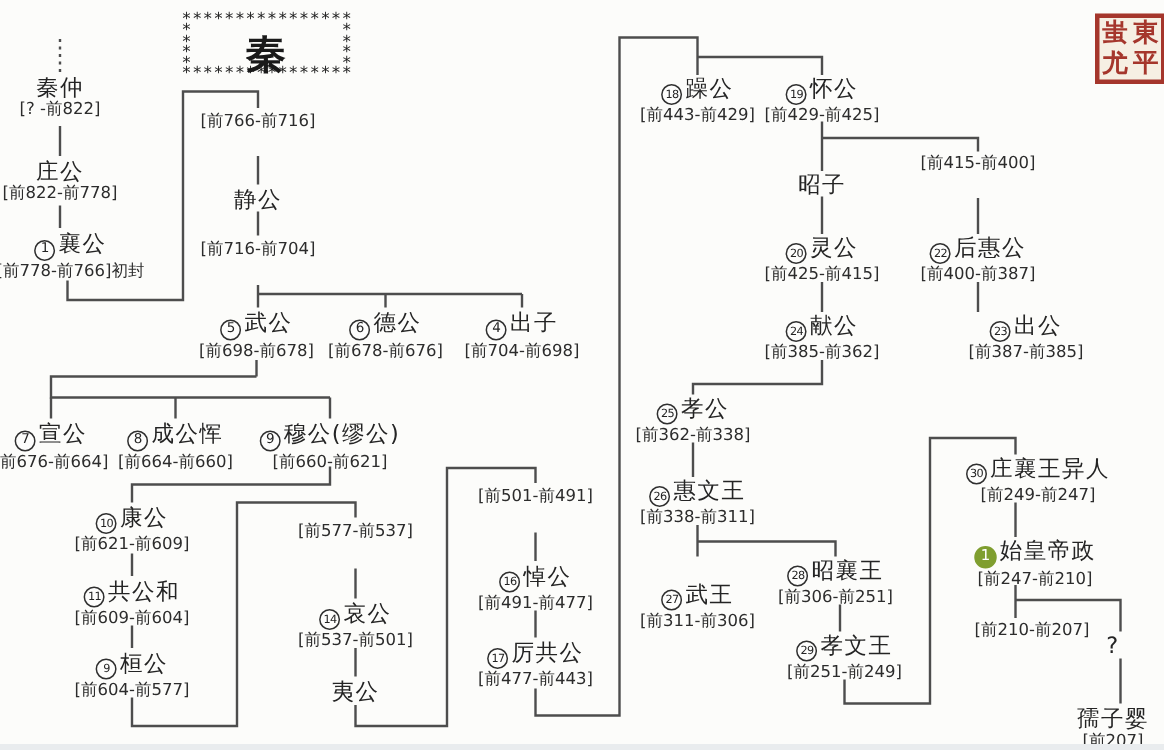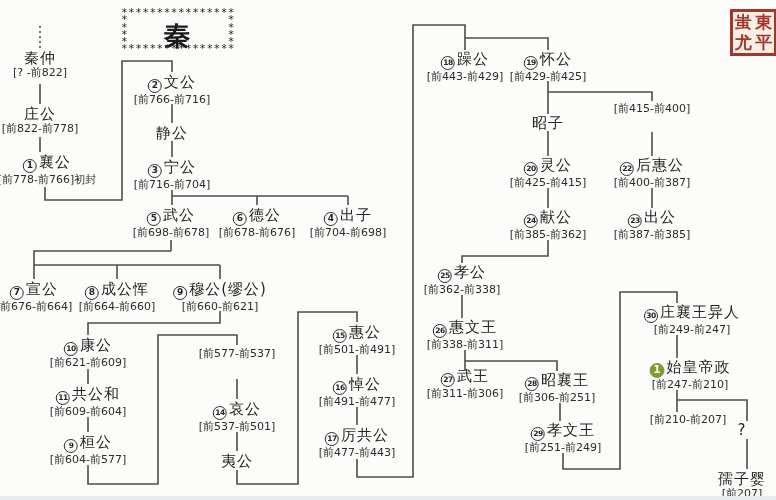--- a/index.html
+++ b/index.html
@@ -16,21 +16,21 @@
   .node{
     position:absolute;transform:translateX(-50%);
     text-align:center;white-space:nowrap;
   }
   .node .name{font-size:15px;line-height:16px;letter-spacing:1px;color:#242424;}
   .node .dates{font-size:11px;line-height:14px;letter-spacing:0;color:#2c2c2c;}
   .badge{
     display:inline-flex;align-items:center;justify-content:center;
     box-sizing:border-box;width:14px;height:14px;
     border:1.3px solid #2f2f2f;border-radius:50%;
-    font-size:9px;line-height:1;font-weight:700;
+    font-size:9px;line-height:1;font-weight:400;
     margin-right:2px;vertical-align:-1px;background:#fdfdfc;color:#242424;
     letter-spacing:0;
   }
   .badge.two{font-size:7.5px;letter-spacing:-0.5px;}
   .badge.solid{background:var(--accent,#7f9e2f);border-color:var(--accent,#7f9e2f);color:#fff;width:15px;height:15px;font-size:10px;}
   #title-box{position:absolute;left:121px;top:9px;width:114px;height:46px;}
   #title-box .stars{
     margin:0;font-family:"DejaVu Sans Mono",monospace;
     font-size:11px;line-height:7.3px;letter-spacing:0.5px;color:#1f1f1f;
   }
@@ -121,28 +121,26 @@
       </div>
       <div class="node" style="left: 40px; top: 106px;">
         <div class="name">庄公</div>
         <div class="dates">[前822-前778]</div>
       </div>
       <div class="node" style="left: 47px; top: 154px;">
         <div class="name"><span class="badge">1</span>襄公</div>
         <div class="dates">[前778-前766]初封</div>
       </div>
       <div class="node" style="left: 172px; top: 74px;">
-        <div class="name"><span class="badge">2</span>文公</div>
         <div class="dates">[前766-前716]</div>
       </div>
       <div class="node" style="left: 172px; top: 125px;">
         <div class="name">静公</div>
       </div>
       <div class="node" style="left: 172px; top: 159px;">
-        <div class="name"><span class="badge">3</span>宁公</div>
         <div class="dates">[前716-前704]</div>
       </div>
       <div class="node" style="left: 171px; top: 207px;">
         <div class="name"><span class="badge">5</span>武公</div>
         <div class="dates">[前698-前678]</div>
       </div>
       <div class="node" style="left: 257px; top: 207px;">
         <div class="name"><span class="badge">6</span>德公</div>
         <div class="dates">[前678-前676]</div>
       </div>
@@ -178,21 +176,20 @@
         <div class="dates">[前577-前537]</div>
       </div>
       <div class="node" style="left: 237px; top: 401px;">
         <div class="name"><span class="badge two">14</span>哀公</div>
         <div class="dates">[前537-前501]</div>
       </div>
       <div class="node" style="left: 237px; top: 453px;">
         <div class="name">夷公</div>
       </div>
       <div class="node" style="left: 357px; top: 324px;">
-        <div class="name"><span class="badge two">15</span>惠公</div>
         <div class="dates">[前501-前491]</div>
       </div>
       <div class="node" style="left: 357px; top: 376px;">
         <div class="name"><span class="badge two">16</span>悼公</div>
         <div class="dates">[前491-前477]</div>
       </div>
       <div class="node" style="left: 357px; top: 427px;">
         <div class="name"><span class="badge two">17</span>厉共公</div>
         <div class="dates">[前477-前443]</div>
       </div>
@@ -215,33 +212,33 @@
         <div class="dates">[前425-前415]</div>
       </div>
       <div class="node" style="left: 652px; top: 157px;">
         <div class="name"><span class="badge two">22</span>后惠公</div>
         <div class="dates">[前400-前387]</div>
       </div>
       <div class="node" style="left: 548px; top: 209px;">
         <div class="name"><span class="badge two">24</span>献公</div>
         <div class="dates">[前385-前362]</div>
       </div>
-      <div class="node" style="left: 652px; top: 209px;">
+      <div class="node" style="left: 684px; top: 209px;">
         <div class="name"><span class="badge two">23</span>出公</div>
         <div class="dates">[前387-前385]</div>
       </div>
       <div class="node" style="left: 462px; top: 264px;">
         <div class="name"><span class="badge two">25</span>孝公</div>
         <div class="dates">[前362-前338]</div>
       </div>
       <div class="node" style="left: 465px; top: 319px;">
         <div class="name"><span class="badge two">26</span>惠文王</div>
         <div class="dates">[前338-前311]</div>
       </div>
-      <div class="node" style="left: 465px; top: 368px;">
+      <div class="node" style="left: 465px; top: 388px;">
         <div class="name"><span class="badge two">27</span>武王</div>
         <div class="dates">[前311-前306]</div>
       </div>
       <div class="node" style="left: 557px; top: 372px;">
         <div class="name"><span class="badge two">28</span>昭襄王</div>
         <div class="dates">[前306-前251]</div>
       </div>
       <div class="node" style="left: 563px; top: 422px;">
         <div class="name"><span class="badge two">29</span>孝文王</div>
         <div class="dates">[前251-前249]</div>

